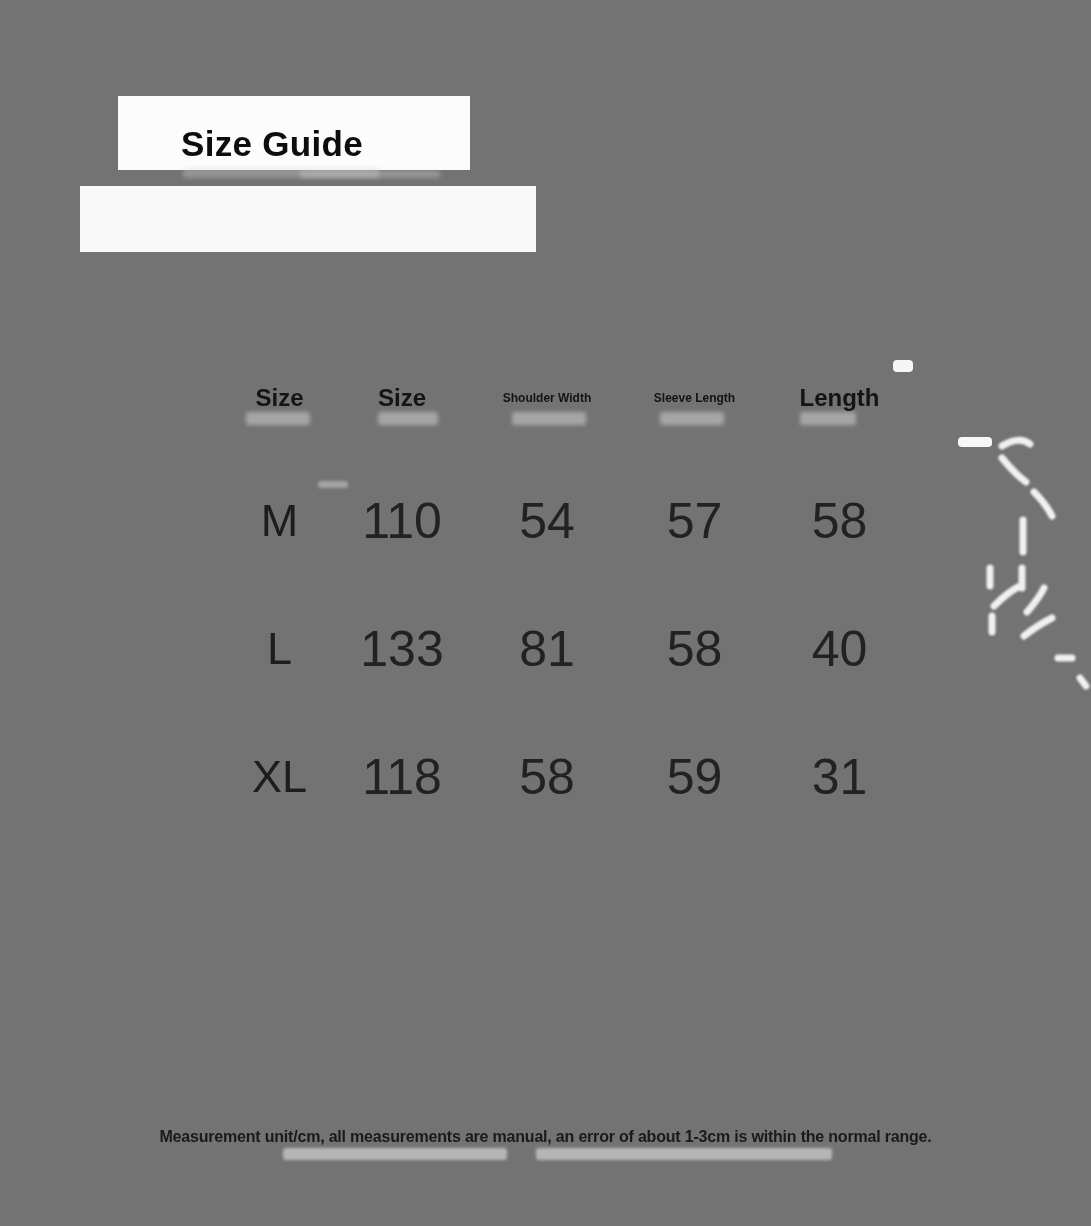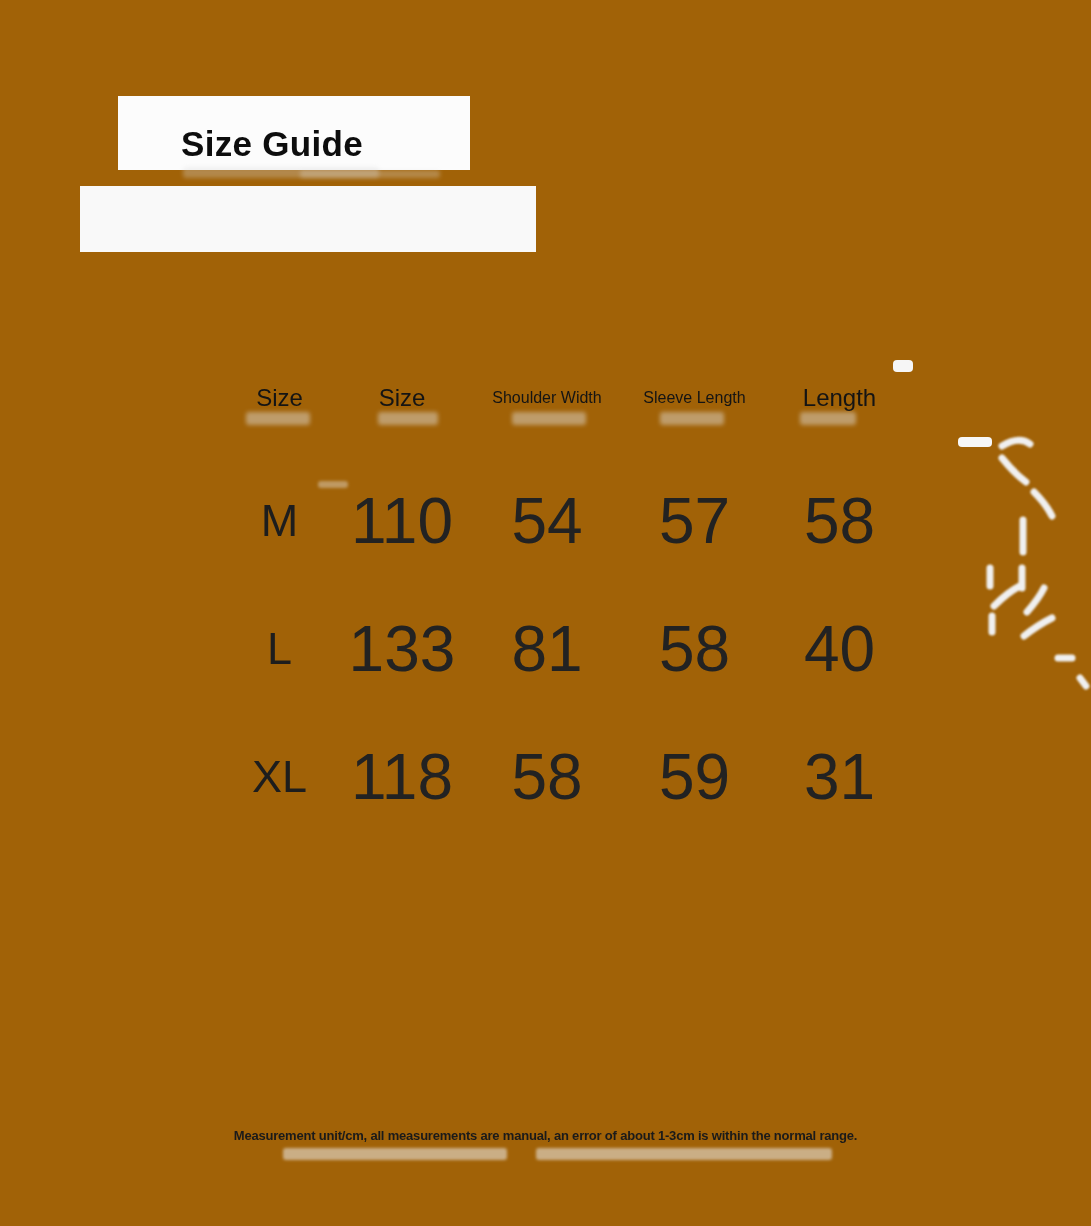--- a/index.html
+++ b/index.html
@@ -1,19 +1,19 @@
 <!DOCTYPE html>
 <html><head>
 <meta charset="utf-8">
 <style>
   html,body{margin:0;padding:0;background:#fff;}
   .page{
     position:relative;
     width:1091px;height:1226px;
-    background:#a16207;
+    background:#737373;
     overflow:hidden;
     font-family:"Liberation Sans", sans-serif;
     color:#161616;
   }
   
   .ghost{position:absolute;pointer-events:none;}
   .g-rect-title{left:118px;top:96px;width:352px;height:74px;background:#fcfcfc;}
   .g-rect-sub{left:80px;top:186px;width:456px;height:66px;background:#f9f9f9;}
   .g-title-text{left:183px;top:167px;width:196px;height:11px;background:#d9d9d9;opacity:.32;filter:blur(2px);border-radius:3px;}
   .g-title-text2{left:300px;top:170px;width:140px;height:8px;background:#e2e2e2;opacity:.3;filter:blur(2px);border-radius:3px;}
@@ -36,31 +36,31 @@
     font-size:35px;font-weight:700;letter-spacing:.3px;color:#0d0d0d;
   }
   
   .size-table{position:absolute;left:222px;top:368px;}
   .t-row{
     display:grid;
     grid-template-columns:115px 130px 160px 135px 155px;
     justify-items:center;align-items:center;
   }
   .t-head{height:60px;}
-  .t-head .col-h{font-weight:400;font-size:24px;color:#141414;white-space:nowrap;}
-  .t-head .col-h.small{font-size:16px;}
+  .t-head .col-h{font-weight:700;font-size:24px;color:#141414;white-space:nowrap;}
+  .t-head .col-h.small{font-size:12px;}
   .t-body{margin-top:29px;}
   .t-body .t-row{height:128px;}
   .cell-size{font-size:45px;font-weight:400;color:#1d1d1d;}
-  .cell-num{font-size:64px;font-weight:400;color:#222;}
+  .cell-num{font-size:50px;font-weight:400;color:#222;}
   
   .footer-note{
     position:absolute;left:0;top:1128px;width:100%;
     text-align:center;
-    font-size:13px;font-weight:700;letter-spacing:-0.2px;color:#1a1a1a;
+    font-size:16px;font-weight:700;letter-spacing:-0.2px;color:#1a1a1a;
   }
 </style>
 </head>
 <body>
 
 <div class="page">
 
   <div class="ghost g-rect-title"></div>
   <div class="ghost g-rect-sub"></div>
   <div class="ghost g-title-text"></div>

